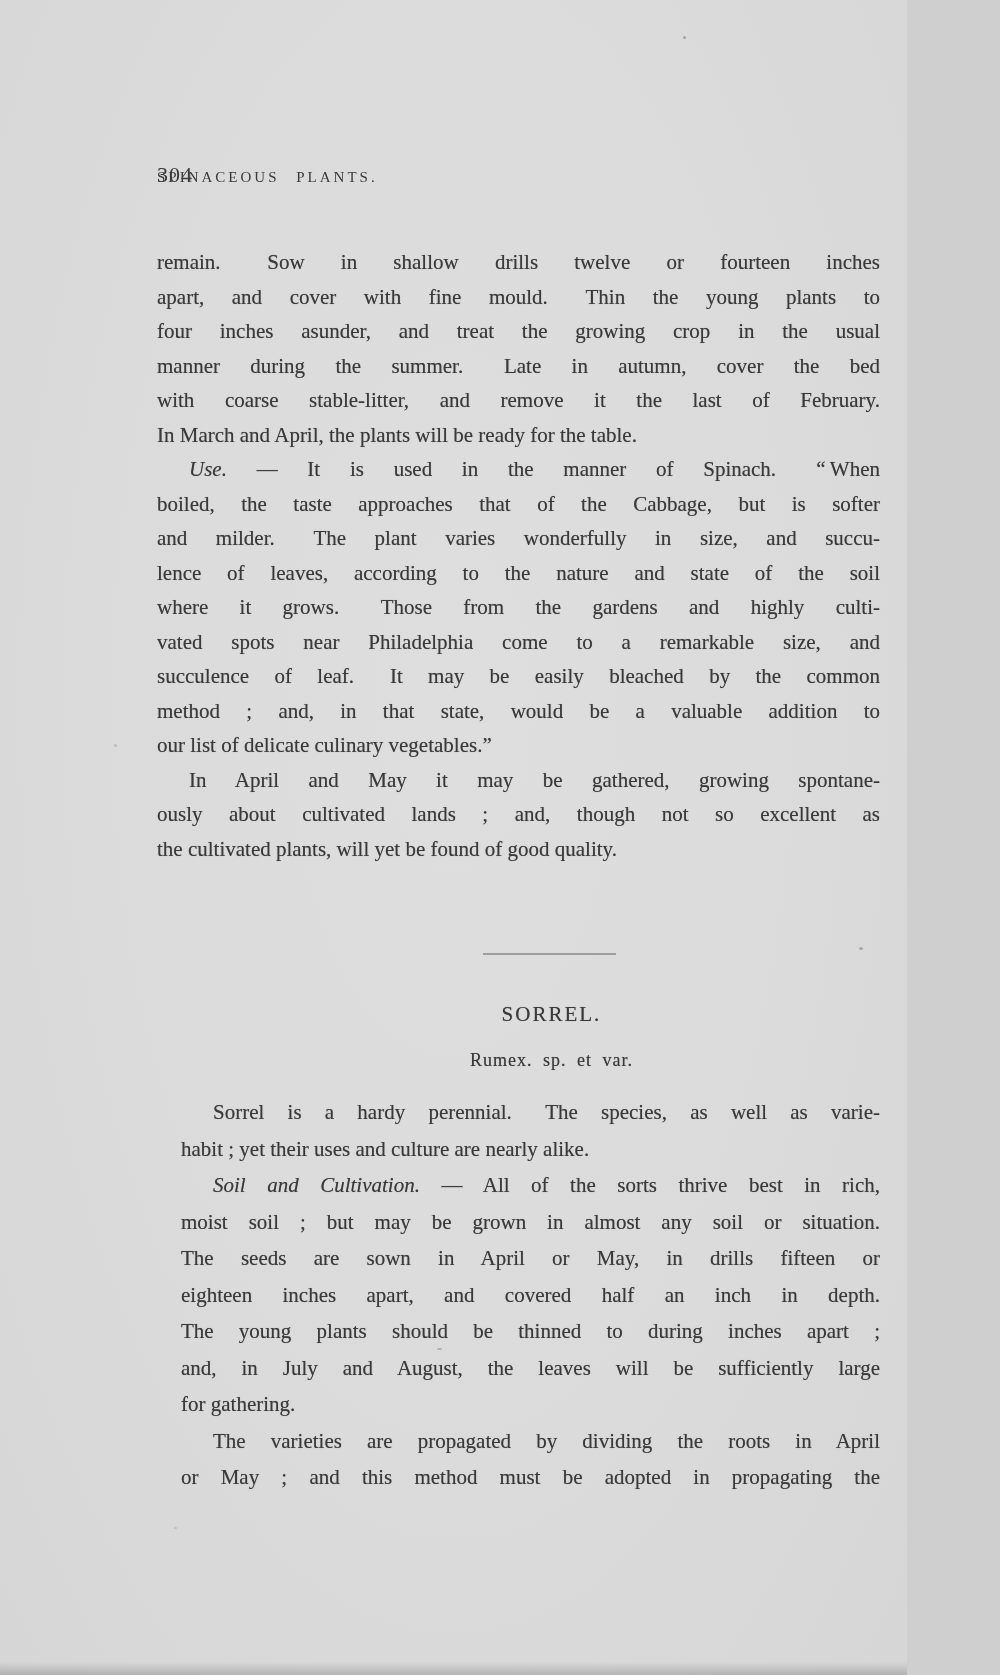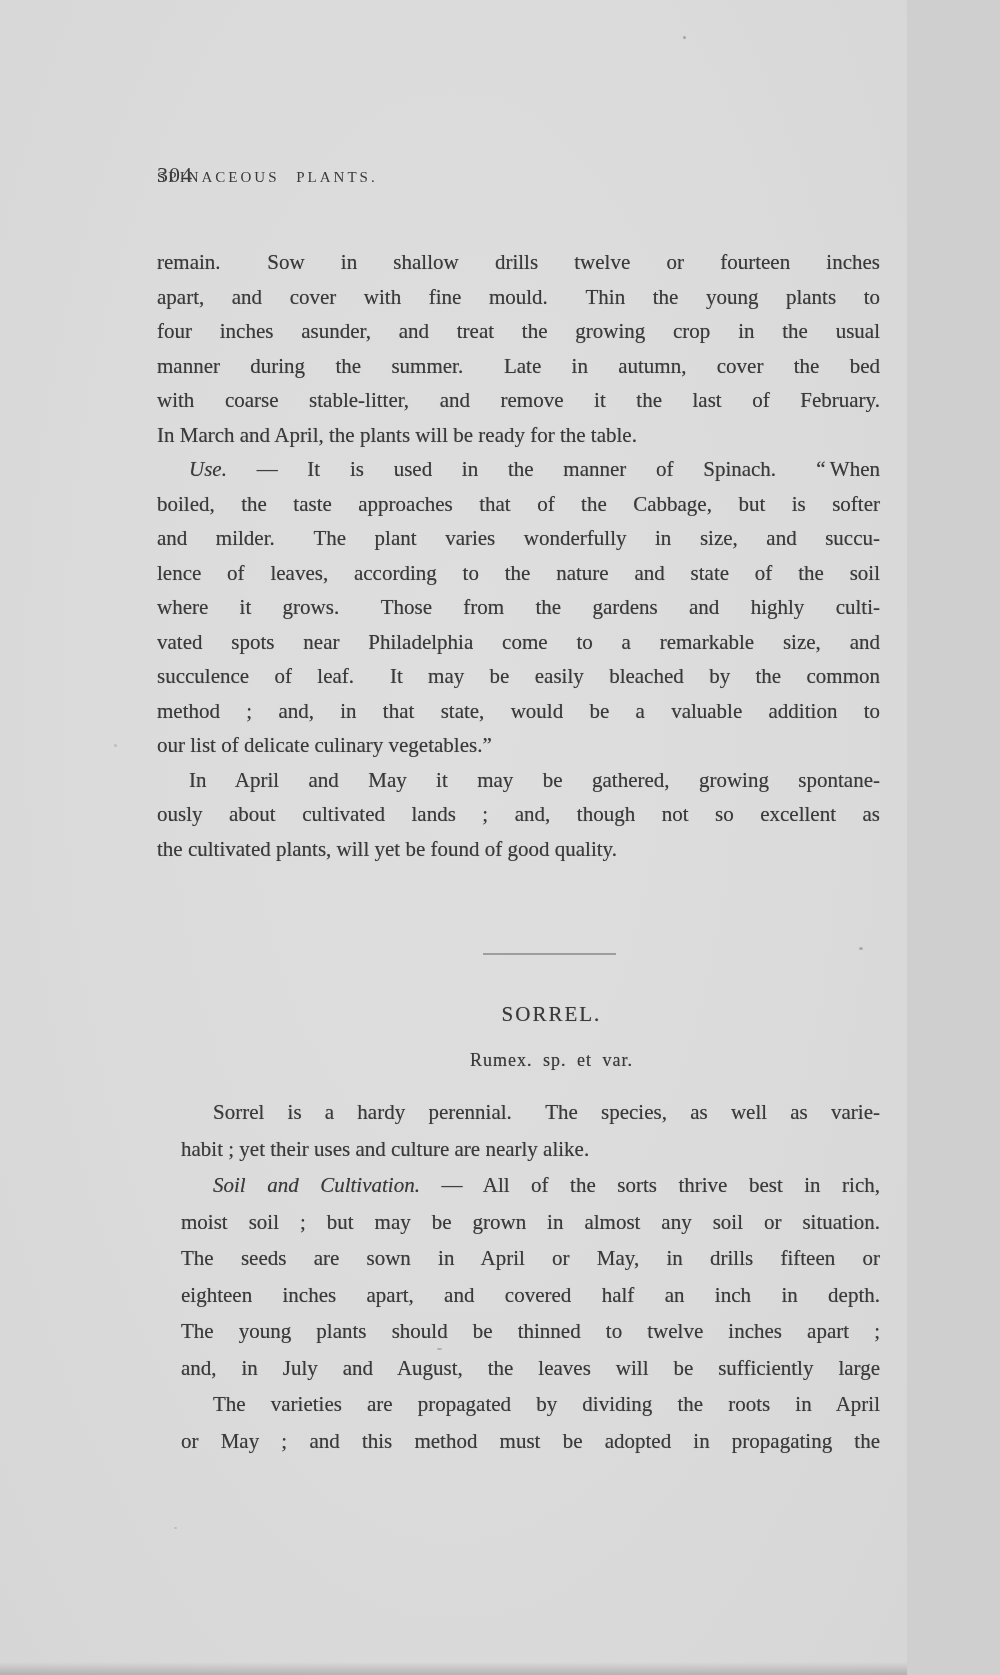--- a/index.html
+++ b/index.html
@@ -131,22 +131,23 @@
 
   <div class="section-subtitle">Rumex. sp. et var.</div>
 
   <div class="block" id="block-sorrel">
       <div class="line indent"><span>Sorrel is a hardy perennial.  The species, as well as varie-</span></div>
       <div class="line last"><span>habit ; yet their uses and culture are nearly alike.</span></div>
       <div class="line indent"><span class="it">Soil and Cultivation.</span><span> — All of the sorts thrive best in rich,</span></div>
       <div class="line"><span>moist soil ; but may be grown in almost any soil or situation.</span></div>
       <div class="line"><span>The seeds are sown in April or May, in drills fifteen or</span></div>
       <div class="line"><span>eighteen inches apart, and covered half an inch in depth.</span></div>
-      <div class="line"><span>The young plants should be thinned to twelve inches apart ;</span></div>
+      <div class="line"><span>The young plants should be thinned to during inches apart ;</span></div>
       <div class="line"><span>and, in July and August, the leaves will be sufficiently large</span></div>
+      <div class="line last"><span>for gathering.</span></div>
       <div class="line indent"><span>The varieties are propagated by dividing the roots in April</span></div>
       <div class="line"><span>or May ; and this method must be adopted in propagating the</span></div>
     </div>
 
   <div class="speck" id="speck-1"></div>
   <div class="speck" id="speck-2"></div>
   <div class="speck" id="speck-3"></div>
   <div class="speck" id="speck-4"></div>
   <div class="speck" id="speck-5"></div>
 

